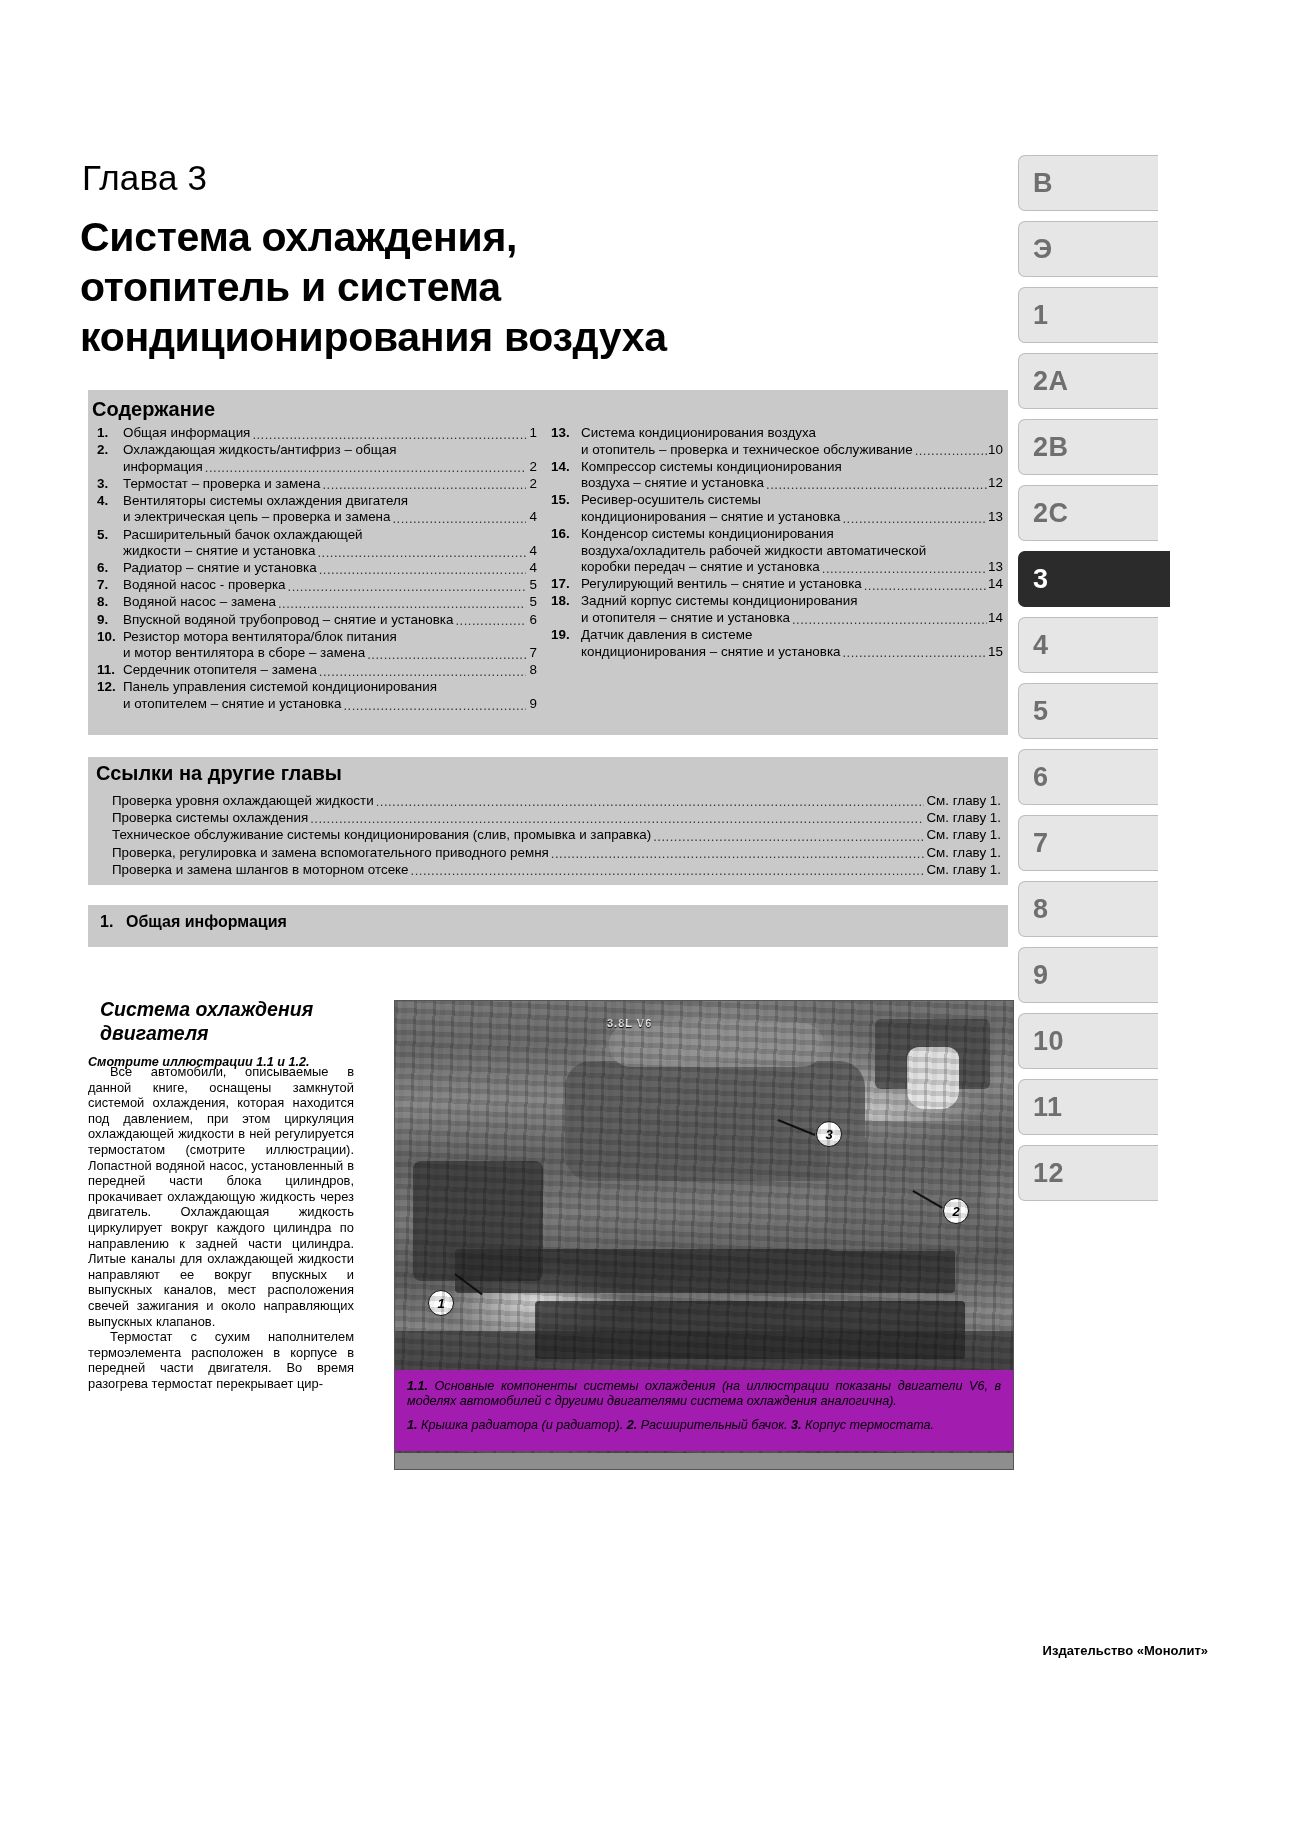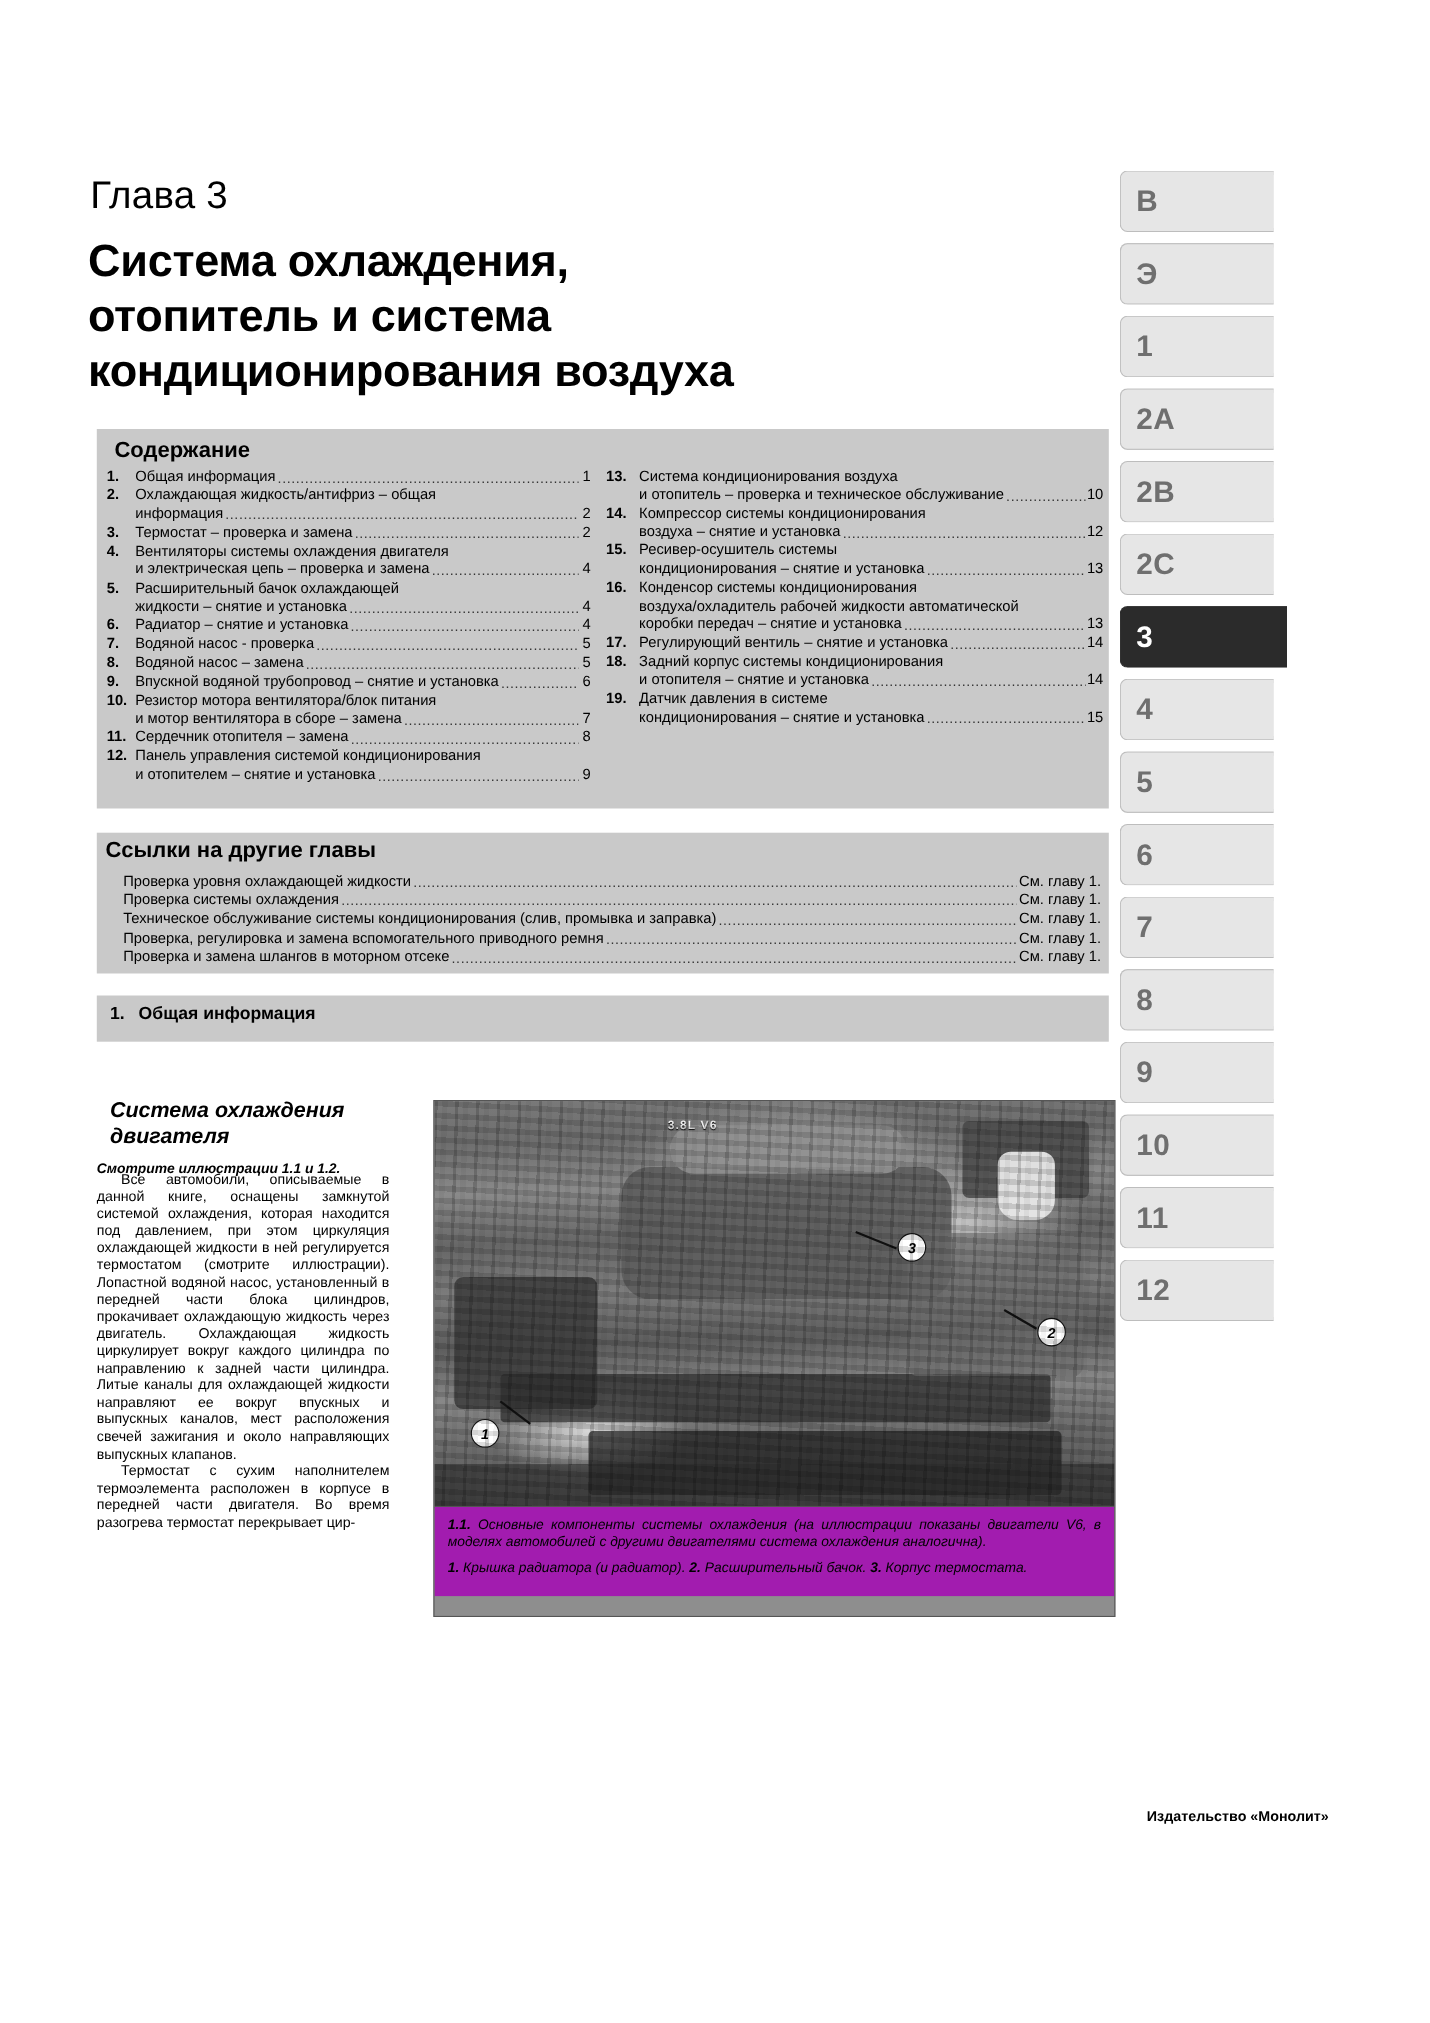--- a/index.html
+++ b/index.html
@@ -49,21 +49,21 @@
   .grey-box {
     position:absolute; background:#c9c9c9;
   }
   .box-toc   { left:88px; top:390px;  width:920px; height:345px; }
   .box-refs  { left:88px; top:757px;  width:920px; height:128px; }
   .box-sect  { left:88px; top:905px;  width:920px; height:42px;  }
 
   .box-title {
     position:absolute; font-size:20px; font-weight:bold; color:#000;
   }
-  #toc-title  { left:104px; top:398px; }
+  #toc-title  { left:92px; top:398px; }
   #refs-title { left:96px; top:762px;text-align:right; }
 
   .sect-head {
     position:absolute; left:100px; top:913px;
     font-size:16px; font-weight:bold;
   }
   .sect-head .num { display:inline-block; width:26px; }
 
   
   .toc-col { position:absolute; font-size:13.4px; line-height:16.6px; color:#000; }
@@ -112,21 +112,21 @@
   }
   .body-col p { margin:0; text-indent:22px; }
 
   
   .figure {
     position:absolute; left:394px; top:1000px; width:620px; height:470px;
     border:1px solid #555; box-sizing:border-box; background:#8e8e8e;
     overflow:hidden;
   }
   .photo {
-    position:absolute; left:0; top:0; width:618px; height:368px;
+    position:absolute; left:0; top:0; width:618px; height:452px;
     background:
       radial-gradient(ellipse 130px 60px at 140px 300px, #d8d8d8 0%, rgba(150,150,150,0) 70%),
       radial-gradient(ellipse 150px 70px at 480px 110px, #c4c4c4 0%, rgba(140,140,140,0) 72%),
       radial-gradient(ellipse 200px 90px at 330px 60px, #b0b0b0 0%, rgba(120,120,120,0) 75%),
       linear-gradient(178deg, #7a7a7a 0%, #6e6e6e 10%, #8a8a8a 22%, #676767 34%,
                       #7d7d7d 46%, #5e5e5e 58%, #888888 70%, #6a6a6a 82%, #4f4f4f 100%);
   }
   .photo::after {
     content:""; position:absolute; inset:0;
     background:

